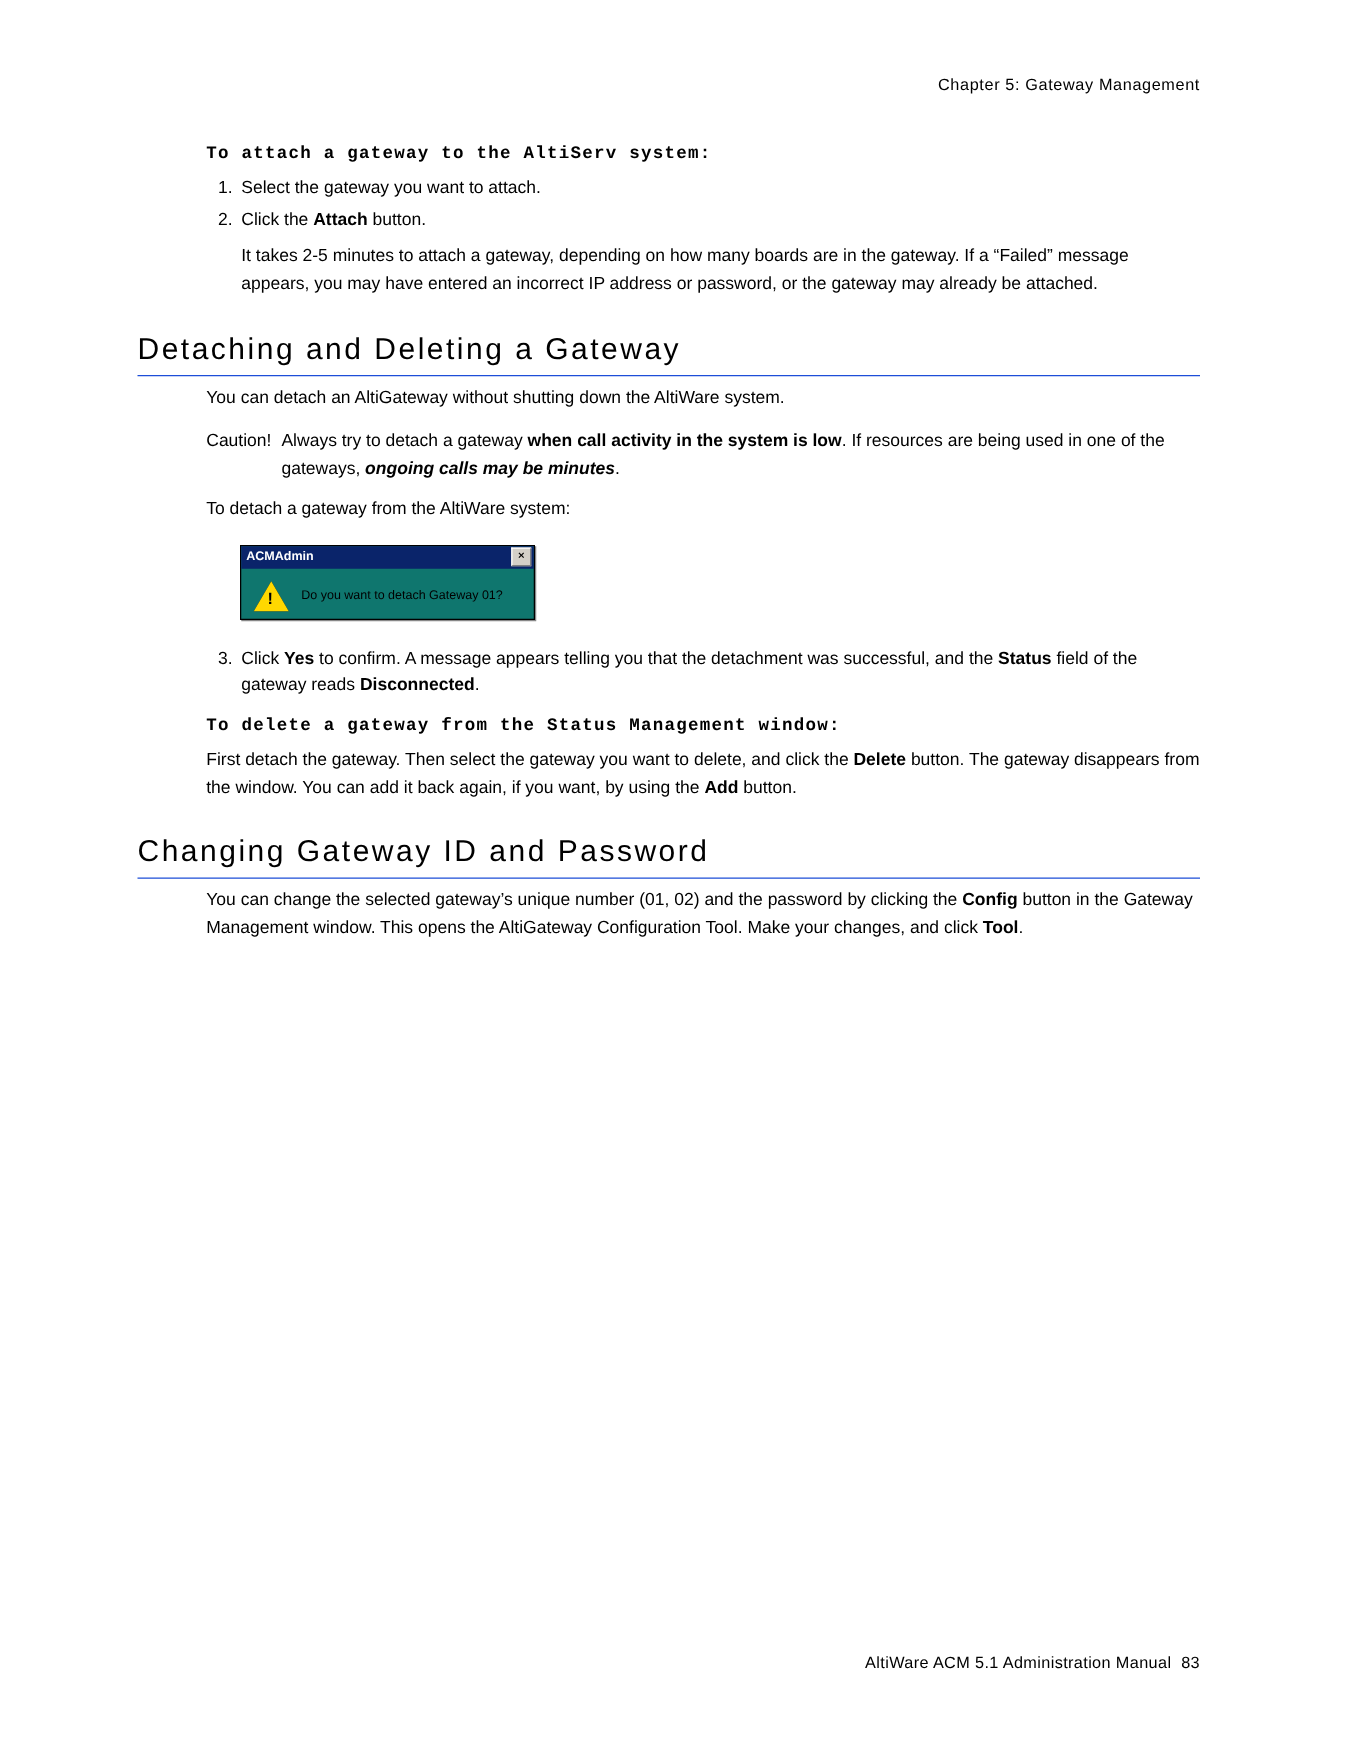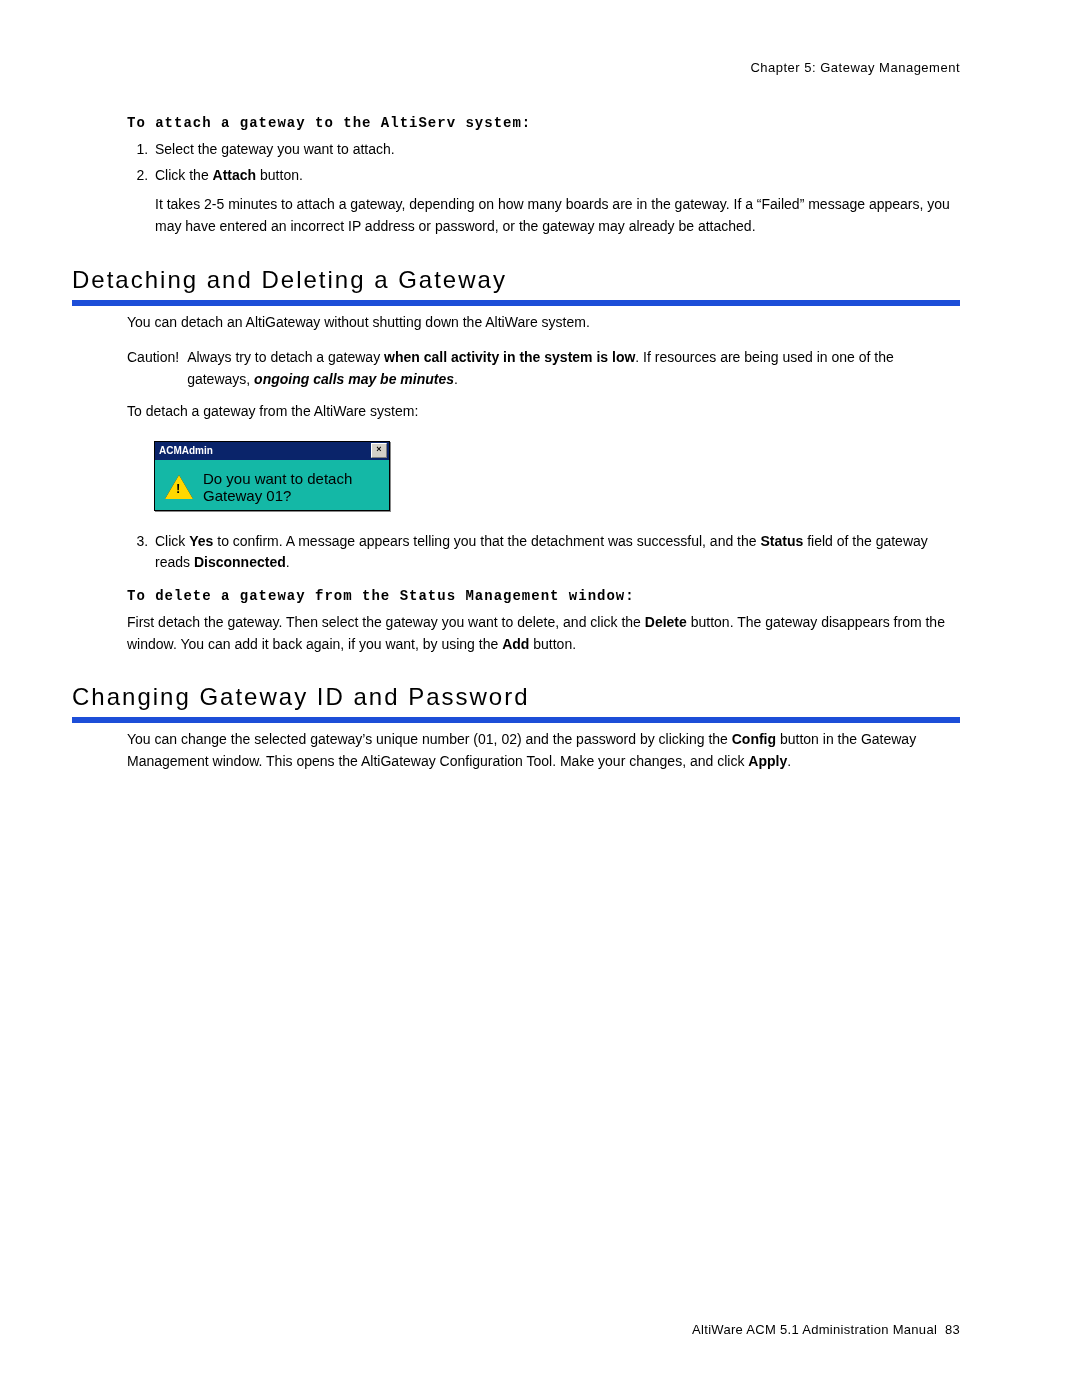--- a/index.html
+++ b/index.html
@@ -7,21 +7,21 @@
     padding: 0;
     background: #fff;
     font-family: Verdana, Arial, sans-serif;
     color: #000;
     width: 1080px;
   }
   .page {
     width: 1080px;
     height: 1397px;
     box-sizing: border-box;
-    padding: 60px 120px 50px 72px;
+    padding: 60px 120px 50px 110px;
     position: relative;
   }
   .chapter-header {
     text-align: right;
     font-size: 13px;
     letter-spacing: 0.5px;
     margin-bottom: 40px;
   }
   .subhead {
     font-size: 14px;
@@ -54,21 +54,21 @@
     line-height: 1.55;
     margin-top: 6px;
     margin-bottom: 6px;
   }
   h2 {
     font-size: 24px;
     font-weight: normal;
     letter-spacing: 2px;
     margin: 28px 0 4px 0;
     padding-bottom: 6px;
-    border-bottom: 6px solid #1d4ed8;
+    border-bottom: 1px solid #1d4ed8;
   }
   .caution {
     display: flex;
     margin-left: 55px;
     font-size: 14px;
     line-height: 1.55;
     margin-top: 14px;
     margin-bottom: 10px;
   }
   .caution .label {
@@ -82,21 +82,21 @@
   .italic { font-style: italic; }
   .dialog-wrap {
     margin-left: 82px;
     margin-top: 18px;
     margin-bottom: 20px;
   }
   .dialog {
     width: 234px;
     border: 1px solid #000;
     box-shadow: 1px 1px 0 #888;
-    background: #14b8a6;
+    background: #0f766e;
     font-family: Tahoma, Arial, sans-serif;
     font-size: 10px;
   }
   .titlebar {
     background: #0a246a;
     color: #fff;
     display: flex;
     align-items: center;
     justify-content: space-between;
     padding: 1px 2px 1px 4px;
@@ -134,21 +134,21 @@
   .warn-icon::after {
     content: "!";
     position: absolute;
     left: -3px;
     top: 6px;
     font-size: 13px;
     font-weight: bold;
     color: #000;
   }
   .dialog-msg {
-    font-size: 15px;
+    font-size: 10px;
   }
   .dialog-buttons {
     text-align: center;
     padding: 4px 0 10px 0;
   }
   .dlg-btn {
     display: inline-block;
     width: 66px;
     height: 19px;
     line-height: 18px;
@@ -219,20 +219,20 @@
     </li>
   </ol>
 
   <div class="subhead" style="margin-top:14px;">To delete a gateway from the Status Management window:</div>
   <div class="para">
     <span>First detach the gateway. Then select the gateway you want to delete, and click the </span><span class="bold">Delete</span><span> button. The gateway disappears from the window. You can add it back again, if you want, by using the </span><span class="bold">Add</span><span> button.</span>
   </div>
 
   <h2>Changing Gateway ID and Password</h2>
   <div class="para">
-    <span>You can change the selected gateway’s unique number (01, 02) and the password by clicking the </span><span class="bold">Config</span><span> button in the Gateway Management window. This opens the AltiGateway Configuration Tool. Make your changes, and click </span><span class="bold">Apply</span><span>.</span>
+    <span>You can change the selected gateway’s unique number (01, 02) and the password by clicking the </span><span class="bold">Config</span><span> button in the Gateway Management window. This opens the AltiGateway Configuration Tool. Make your changes, and click </span><span class="bold">Tool</span><span>.</span>
   </div>
 
   <div class="footer">
     <span>AltiWare ACM 5.1 Administration Manual</span>&nbsp;&nbsp;<span>83</span>
   </div>
 
 </div>
 
 </body></html>

